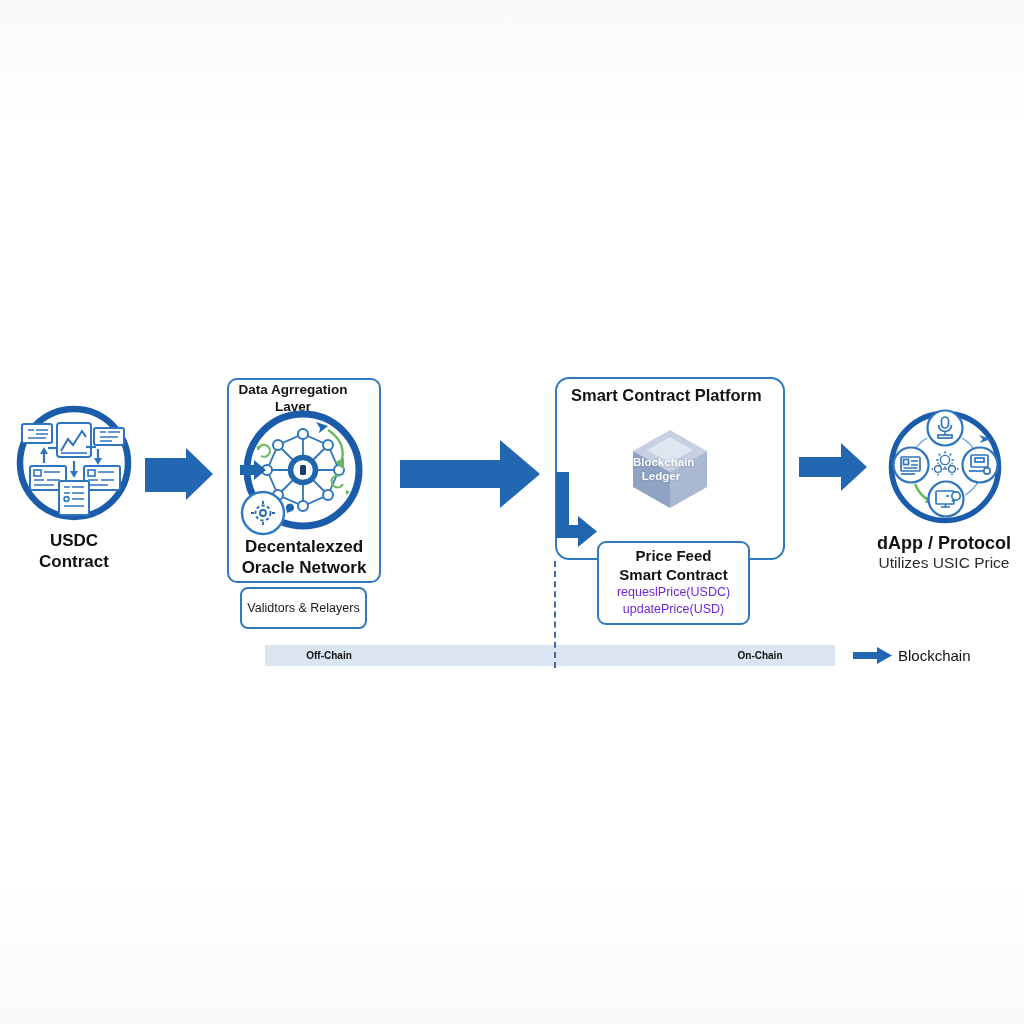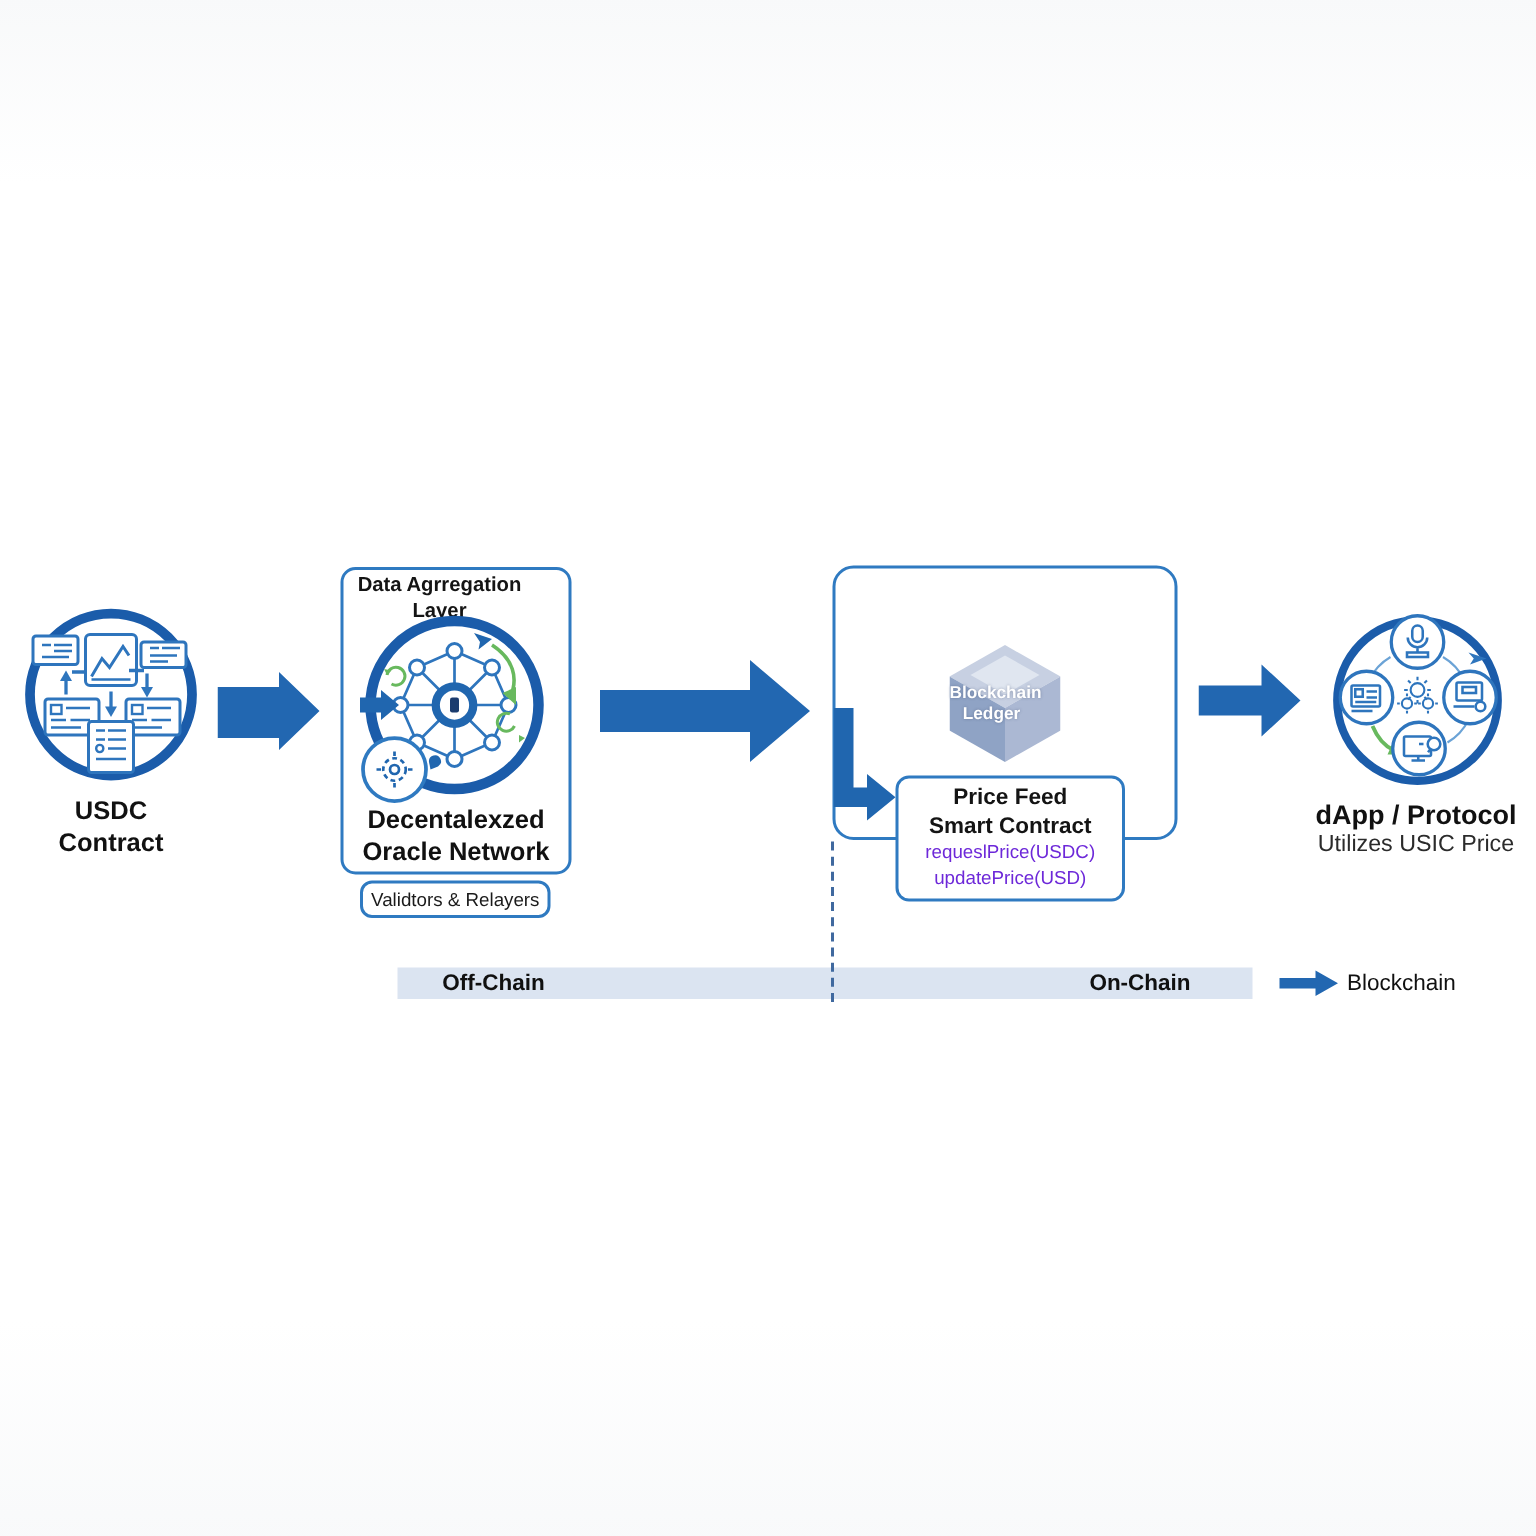--- a/index.html
+++ b/index.html
@@ -21,28 +21,28 @@
   .platform-box{border-radius:14px;border-width:2.5px;}
   .pill{background:#fff;border:2px solid #2f7ac1;border-radius:8px;box-sizing:border-box;
     display:flex;align-items:center;justify-content:center;}
   .pill span{font-size:12.5px;color:#1a1a1a;white-space:nowrap;}
   
   .lbl{text-align:center;font-weight:bold;color:#111;}
   .node-title{font-size:17px;line-height:1.22;}
   .box-header{font-size:13.5px;line-height:1.28;font-weight:bold;text-align:center;}
   .platform-title{font-size:16.5px;line-height:1.3;font-weight:bold;text-align:left;}
   .dapp-sub{font-weight:normal;font-size:15.5px;color:#2b2b2b;}
-  .zone-text{font-weight:bold;font-size:15px;color:#101010;line-height:21px;text-align:center;}
+  .zone-text{font-weight:bold;font-size:10px;color:#101010;line-height:21px;text-align:center;}
   .legend-text{font-size:15px;color:#101010;line-height:21px;}
   
   .cube-text{left:633px;top:455px;width:56px;text-align:center;color:#fff;
     font-size:11.5px;line-height:1.25;font-weight:600;text-shadow:0 0 2px rgba(60,75,110,.45);}
   
   .price-box{background:#fff;border:2px solid #2f7ac1;border-radius:9px;box-sizing:border-box;
-    display:flex;flex-direction:column;align-items:center;justify-content:center;z-index:3;}
+    display:flex;flex-direction:column;align-items:center;justify-content:center;z-index:3;margin-top:24px;}
   .price-box .t{font-weight:bold;font-size:15px;line-height:1.22;}
   .price-box .fn{font-size:12.5px;line-height:1.4;color:#6d28d9;}
   .dashed-divider{border-left:2px dashed #40699f;width:0;z-index:2;}
   .zone-bar{background:#dbe4f1;}
 </style>
 </head>
 <body>
 
 <div class="abs bg-wash"></div>
 
@@ -135,30 +135,31 @@
     <circle cx="27" cy="107" r="7.5" stroke-dasharray="3.2 2.4"></circle>
     <circle cx="27" cy="107" r="3"></circle>
     <path d="M15 107 h3 M36 107 h3 M27 95 v3 M27 116 v3"></path>
   </g>
 </svg>
 
 <div class="abs lbl node-title" style="left:227px;top:537px;width:154px;">
   <div>Decentalexzed</div>
   <div>Oracle Network</div>
 </div>
-<div class="abs pill" style="left:240px;top:587px;width:127px;height:25px;">
+<div class="abs pill" style="left:240px;top:587px;width:127px;height:42px;">
   <span>Validtors &amp; Relayers</span>
 </div>
 
 <svg class="abs" style="left:400px;top:436px;" width="142" height="76" viewBox="0 0 142 76">
   <polygon points="0,24 100,24 100,4 140,38 100,72 100,52 0,52" fill="#2267b1"></polygon>
 </svg>
 
 <div class="abs node-box platform-box" style="left:555px;top:377px;width:230px;height:183px;"></div>
 <div class="abs platform-title" style="left:571px;top:385px;width:210px;">
+  <div>Smart Contract Platform</div>
 </div>
 
 <svg class="abs" style="left:633px;top:430px;" width="74" height="78" viewBox="0 0 74 78">
   <polygon points="37,0 74,21 37,42 0,21" fill="#c7d0e2"></polygon>
   <polygon points="37,7 60,20 37,33 14,20" fill="#e0e6f0"></polygon>
   <polygon points="0,21 37,42 37,78 0,57" fill="#8fa3c5"></polygon>
   <polygon points="74,21 37,42 37,78 74,57" fill="#abb8d3"></polygon>
 </svg>
 <div class="abs cube-text">
   <div>Blockchain</div>

